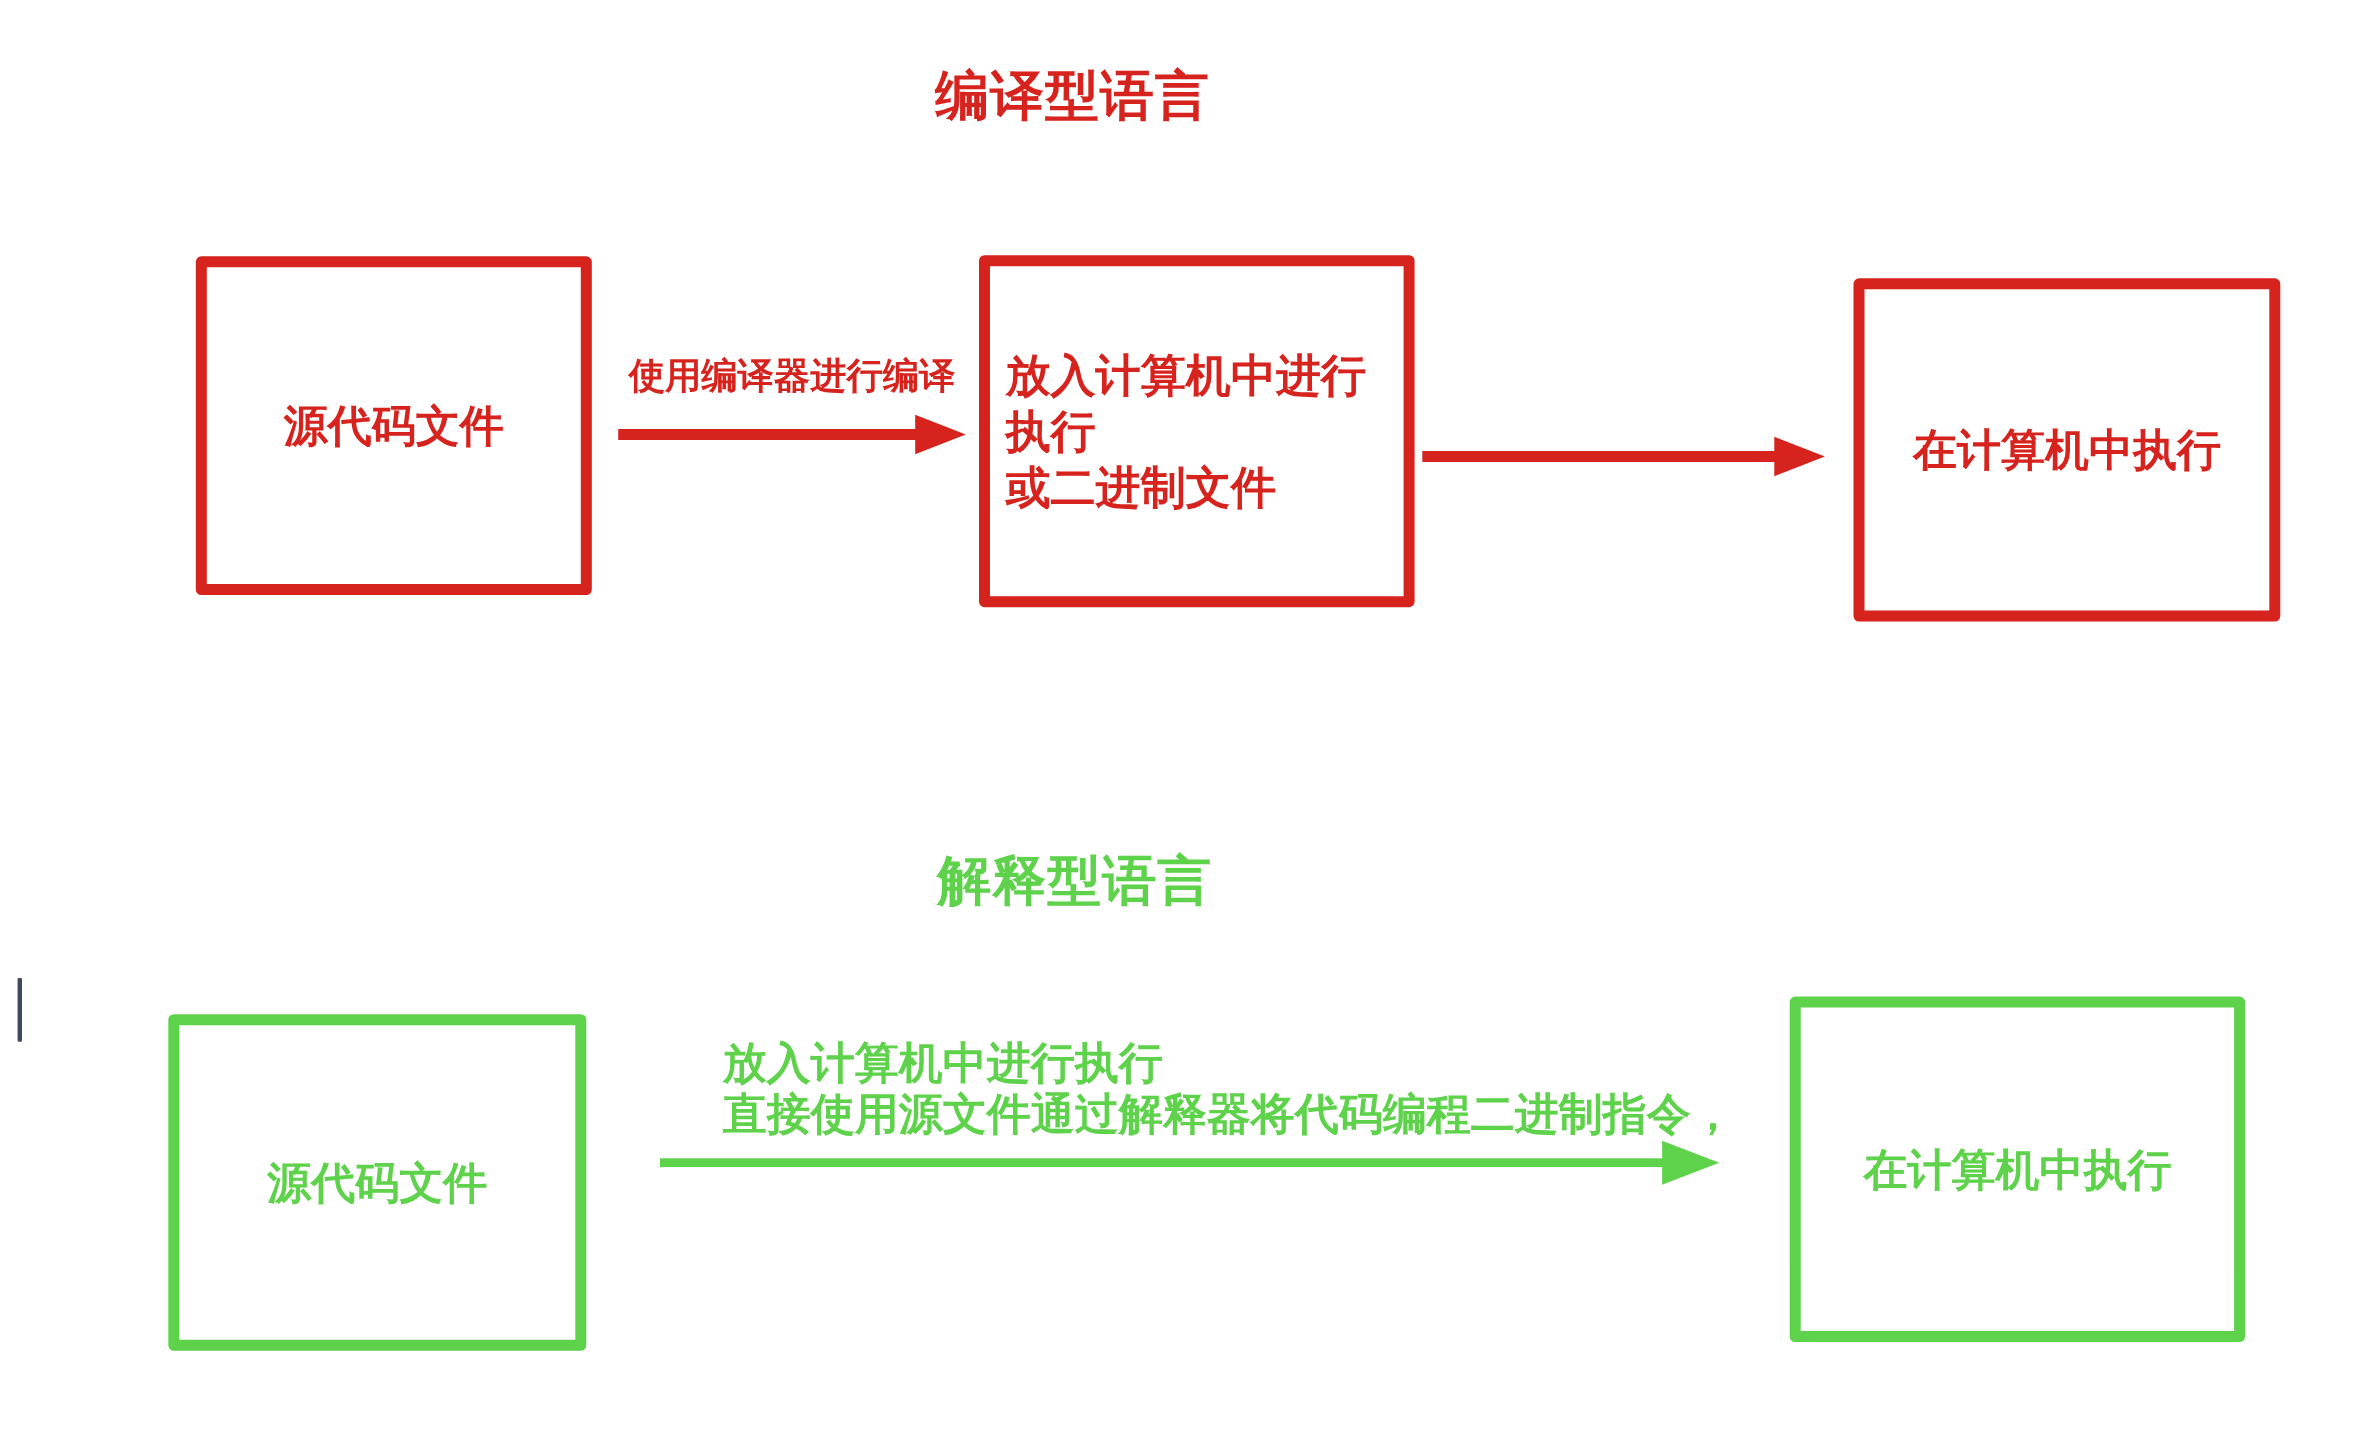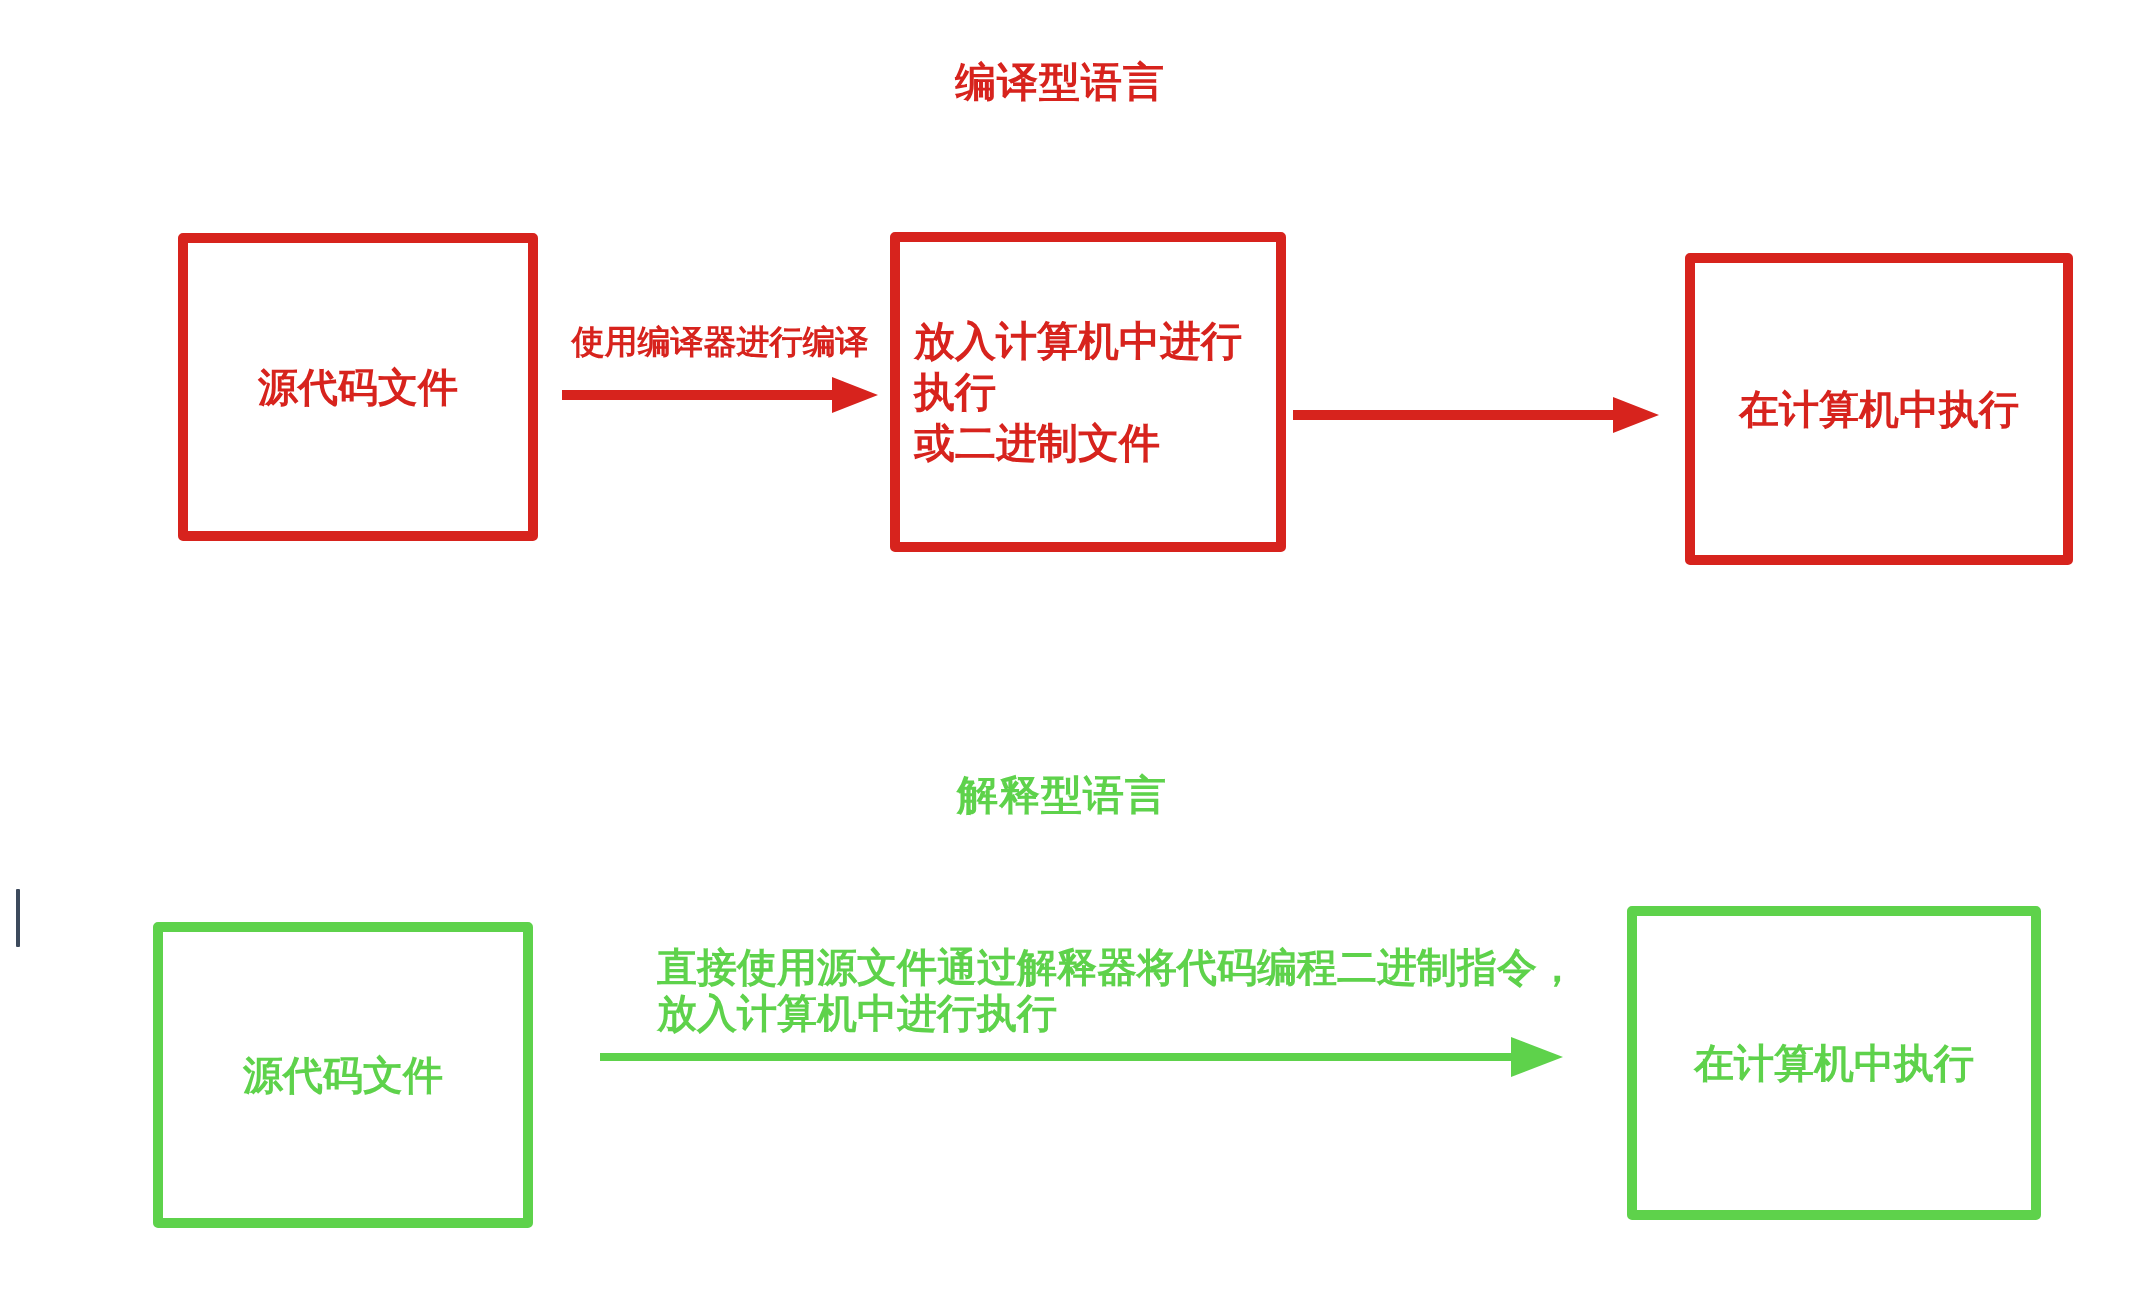--- a/index.html
+++ b/index.html
@@ -19,22 +19,21 @@
     width: 2154px;
     height: 1308px;
     background: var(--bg);
     overflow: hidden;
   }
 
   
   .section-title {
     position: absolute;
     width: 420px;
-    text-align: center;
-    font-size: 41px;
+    font-size: 49px;
     letter-spacing: 1px;
     white-space: nowrap;
   }
   .title-compiled { left: 850px; top: 55px; color: var(--red); }
   .title-interpreted { left: 852px; top: 768px; color: var(--green); }
 
   
   .box {
     position: absolute;
     border: 10px solid;
@@ -155,22 +154,22 @@
 
   <div class="section-title title-interpreted">解释型语言</div>
 
   <div class="text-cursor"></div>
 
   <div class="box green box-src-interp">
     <span>源代码文件</span>
   </div>
 
   <div class="arrow-label green label-interpret">
+    <div>放入计算机中进行执行</div>
     <div>直接使用源文件通过解释器将代码编程二进制指令，</div>
-    <div>放入计算机中进行执行</div>
   </div>
 
   <div class="arrow green arrow-interpret">
     <div class="shaft"></div>
     <div class="head"></div>
   </div>
 
   <div class="box green box-exec-interp">
     <span>在计算机中执行</span>
   </div>

